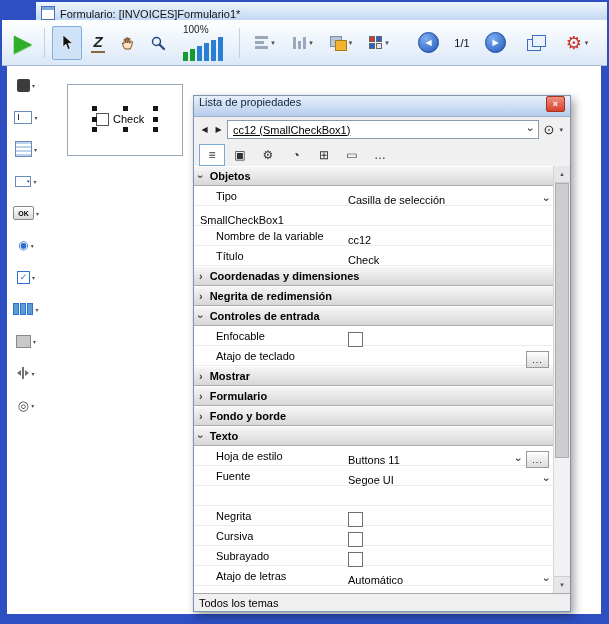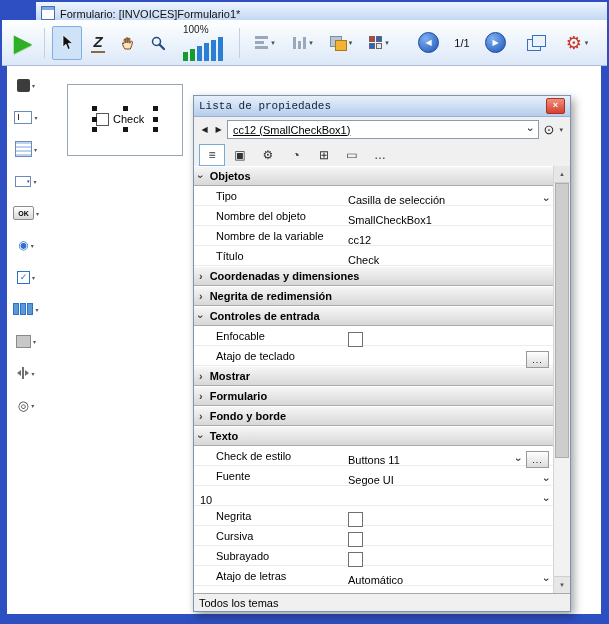--- a/index.html
+++ b/index.html
@@ -81,21 +81,21 @@
   .form-box{position:absolute;left:22px;top:18px;width:114px;height:70px;border:1px solid #9aa7b8;background:#fff;}
   .cv-ctl{position:absolute;left:28px;top:25px;width:58px;height:18px;display:flex;align-items:center;}
   .cv-cb{width:11px;height:11px;border:1px solid #555;background:#fff;margin-right:4px;flex:0 0 auto;}
   .cv-label{font-size:11px;color:#000;}
   .hnd{position:absolute;width:5px;height:5px;background:#15151a;}
 
   
   .panel{position:absolute;left:193px;top:95px;width:378px;height:517px;background:#f0f0f0;
     border:1px solid #7e93ad;box-shadow:3px 4px 9px rgba(0,0,0,.38);box-sizing:border-box;}
   .panel-title{height:20px;background:linear-gradient(#e7f0fb,#b6cdec);border-bottom:1px solid #9ab0cc;
-    display:flex;align-items:center;padding:0 5px;font-family:Liberation Mono, monospace;}
+    display:flex;padding:0 5px;}
   .panel-title .pt{font-size:11px;color:#10203a;}
   .closebtn{margin-left:auto;width:17px;height:14px;background:linear-gradient(#f0907e,#d6402e);
     border:1px solid #a8311f;border-radius:2px;color:#fff;font-size:9px;font-weight:bold;
     display:flex;align-items:center;justify-content:center;line-height:1;}
   .selrow{height:25px;display:flex;align-items:center;gap:3px;padding:0 5px;background:#f0f0f0;}
   .spin{width:11px;text-align:center;font-size:8px;color:#222;}
   .objcombo{flex:1;height:19px;background:#fff;border:1px solid #8a9ab0;display:flex;align-items:center;padding:0 5px;box-sizing:border-box;}
   .objcombo .octext{font-size:11px;text-decoration:underline;}
   .chev{display:inline-block;transform:rotate(90deg);font-weight:bold;color:#404040;font-size:11px;line-height:1;}
   .chev.closed{transform:none;}
@@ -354,21 +354,20 @@
         <span class="seclabel">Objetos</span>
       </div>
       <div class="prow">
         <div class="plabel">Tipo</div>
         <div class="pvalue">
           <span class="vtext">Casilla de selección</span>
           <span class="chev end">›</span>
         </div>
       </div>
       <div class="prow">
-        <div class="plabel">Nombre del objeto</div>
         <div class="pvalue">
           <span class="vtext">SmallCheckBox1</span>
         </div>
       </div>
       <div class="prow">
         <div class="plabel">Nombre de la variable</div>
         <div class="pvalue">
           <span class="vtext">cc12</span>
         </div>
       </div>
@@ -417,39 +416,35 @@
       <div class="sec">
         <span class="chev closed">›</span>
         <span class="seclabel">Fondo y borde</span>
       </div>
 
       <div class="sec">
         <span class="chev">›</span>
         <span class="seclabel">Texto</span>
       </div>
       <div class="prow">
-        <div class="plabel">Check de estilo</div>
+        <div class="plabel">Hoja de estilo</div>
         <div class="pvalue">
           <span class="vtext">Buttons 11</span>
           <span class="chev end">›</span>
           <span class="ellbtn">...</span>
         </div>
       </div>
       <div class="prow">
         <div class="plabel">Fuente</div>
         <div class="pvalue">
           <span class="vtext">Segoe UI</span>
           <span class="chev end">›</span>
         </div>
       </div>
       <div class="prow">
-        <div class="pvalue">
-          <span class="vtext">10</span>
-          <span class="chev end">›</span>
-        </div>
       </div>
       <div class="prow">
         <div class="plabel">Negrita</div>
         <div class="pvalue">
           <span class="pcheck"></span>
         </div>
       </div>
       <div class="prow">
         <div class="plabel">Cursiva</div>
         <div class="pvalue">

